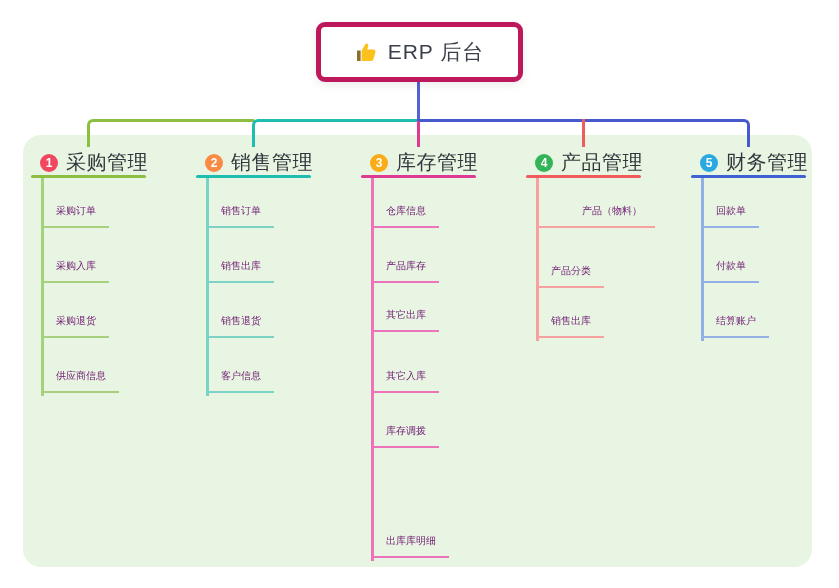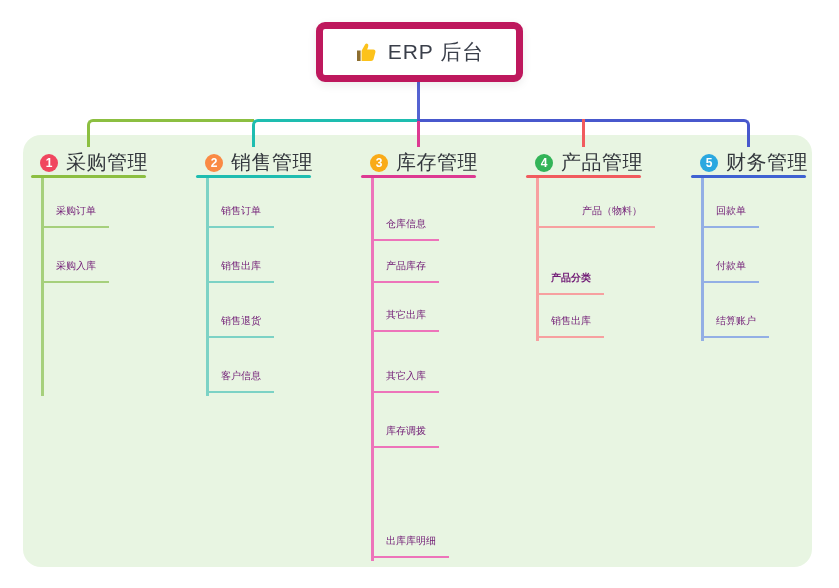--- a/index.html
+++ b/index.html
@@ -7,21 +7,21 @@
     width:839px;height:588px;position:relative;overflow:hidden;
     background:#ffffff;
     font-family:"Liberation Sans","DejaVu Sans",sans-serif;
   }
   #panel{
     position:absolute;left:23px;top:135px;width:789px;height:432px;
     border-radius:18px;background:#e8f5e2;
   }
   #root-card{
     position:absolute;left:316px;top:22px;width:207px;height:60px;
-    background:#ffffff;border:7px solid #be185d;border-radius:9px;
+    background:#ffffff;border:5px solid #be185d;border-radius:9px;
     box-shadow:0 3px 10px rgba(0,0,0,0.08);
     display:flex;align-items:center;justify-content:center;gap:9px;
     box-sizing:border-box;
   }
   #root-card .root-label{font-size:21px;color:#3a3f4a;font-weight:500;letter-spacing:1px;}
   .conn{position:absolute;box-sizing:border-box;}
   .col{position:absolute;top:148px;width:165px;height:420px;}
   .branch-head{position:absolute;top:1px;left:10px;display:flex;align-items:center;}
   .badge{
     display:inline-flex;width:18px;height:18px;border-radius:50%;
@@ -64,56 +64,58 @@
 <div id="columns">
     <div class="col" style="left: 30px;">
       <div class="branch-head">
         <span class="badge" style="background: rgb(240, 71, 95);">1</span>
         <span class="branch-label">采购管理</span>
       </div>
       <div class="head-line" style="background: rgb(140, 191, 65);"></div>
       <div class="vline" style="background: rgb(166, 208, 124); height: 217.5px;"></div>
       <div class="child" style="top: 53px; border-bottom-color: rgb(166, 208, 124);">采购订单</div>
       <div class="child" style="top: 108px; border-bottom-color: rgb(166, 208, 124);">采购入库</div>
+      <div class="child" style="top: 163px; border-bottom-color: rgb(166, 208, 124);">采购退货</div>
+      <div class="child" style="top: 218px; border-bottom-color: rgb(166, 208, 124);">供应商信息</div>
     </div>
     <div class="col" style="left: 195px;">
       <div class="branch-head">
         <span class="badge" style="background: rgb(250, 138, 68);">2</span>
         <span class="branch-label">销售管理</span>
       </div>
       <div class="head-line" style="background: rgb(30, 189, 176);"></div>
       <div class="vline" style="background: rgb(124, 210, 197); height: 217.5px;"></div>
       <div class="child" style="top: 53px; border-bottom-color: rgb(124, 210, 197);">销售订单</div>
       <div class="child" style="top: 108px; border-bottom-color: rgb(124, 210, 197);">销售出库</div>
       <div class="child" style="top: 163px; border-bottom-color: rgb(124, 210, 197);">销售退货</div>
       <div class="child" style="top: 218px; border-bottom-color: rgb(124, 210, 197);">客户信息</div>
     </div>
     <div class="col" style="left: 360px;">
       <div class="branch-head">
         <span class="badge" style="background: rgb(249, 171, 24);">3</span>
         <span class="branch-label">库存管理</span>
       </div>
       <div class="head-line" style="background: rgb(221, 58, 146);"></div>
       <div class="vline" style="background: rgb(237, 116, 186); height: 382.5px;"></div>
-      <div class="child" style="top: 66px; border-bottom-color: rgb(237, 116, 186);">仓库信息</div>
+      <div class="child" style="top: 53px; border-bottom-color: rgb(237, 116, 186);">仓库信息</div>
       <div class="child" style="top: 108px; border-bottom-color: rgb(237, 116, 186);">产品库存</div>
       <div class="child" style="top: 157px; border-bottom-color: rgb(237, 116, 186);">其它出库</div>
       <div class="child" style="top: 218px; border-bottom-color: rgb(237, 116, 186); font-family: Liberation Serif, serif;">其它入库</div>
       <div class="child" style="top: 273px; border-bottom-color: rgb(237, 116, 186);">库存调拨</div>
       <div class="child" style="top: 383px; border-bottom-color: rgb(237, 116, 186);">出库库明细</div>
     </div>
     <div class="col" style="left: 525px;">
       <div class="branch-head">
         <span class="badge" style="background: rgb(51, 180, 88);">4</span>
         <span class="branch-label">产品管理</span>
       </div>
       <div class="head-line" style="background: rgb(241, 91, 94);"></div>
       <div class="vline" style="background: rgb(247, 160, 160); height: 162.5px;"></div>
       <div class="child" style="top: 53px; border-bottom-color: rgb(247, 160, 160); padding-left: 46px;">产品（物料）</div>
-      <div class="child" style="top: 120px; border-bottom-color: rgb(247, 160, 160); font-weight: bold;">产品分类</div>
+      <div class="child" style="top: 113px; border-bottom-color: rgb(247, 160, 160);">产品分类</div>
       <div class="child" style="top: 163px; border-bottom-color: rgb(247, 160, 160);">销售出库</div>
     </div>
     <div class="col" style="left: 690px;">
       <div class="branch-head">
         <span class="badge" style="background: rgb(42, 168, 224);">5</span>
         <span class="branch-label">财务管理</span>
       </div>
       <div class="head-line" style="background: rgb(63, 98, 210);"></div>
       <div class="vline" style="background: rgb(147, 175, 229); height: 162.5px;"></div>
       <div class="child" style="top: 53px; border-bottom-color: rgb(147, 175, 229);">回款单</div>

